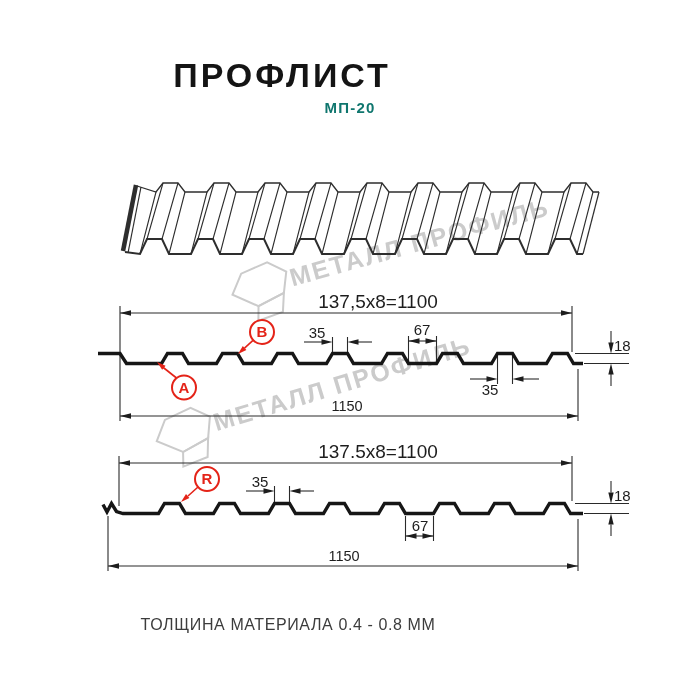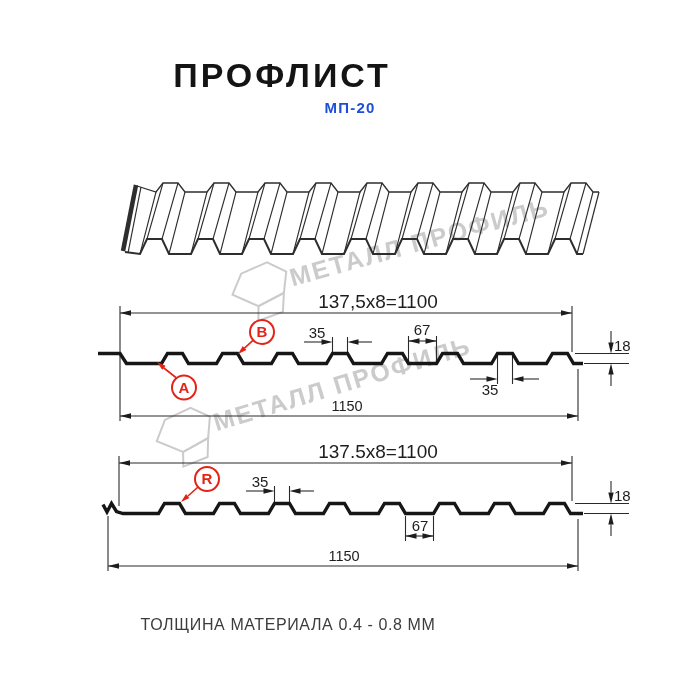--- a/index.html
+++ b/index.html
@@ -2,21 +2,21 @@
 <html><head>
 <meta charset="utf-8">
 <title>ПРОФЛИСТ</title>
 <style>
   html,body{margin:0;padding:0;background:#fff;}
   body{width:700px;height:700px;overflow:hidden;font-family:"Liberation Sans",sans-serif;}
   .page{position:relative;width:700px;height:700px;background:#fff;}
   .title{position:absolute;top:56px;left:0;width:564px;text-align:center;
          font-size:34px;font-weight:700;letter-spacing:3px;color:#141414;line-height:38px;}
   .subtitle{position:absolute;top:99px;left:0;width:700px;text-align:center;
-         font-size:15px;font-weight:600;letter-spacing:1.2px;color:#1d4ed8;}
+         font-size:15px;font-weight:600;letter-spacing:1.2px;color:#0f766e;}
   .footer{position:absolute;top:616px;left:0;width:576px;text-align:center;
          font-size:16px;font-weight:500;letter-spacing:.6px;color:#3c3c3c;}
   svg.draw{position:absolute;left:0;top:0;}
   .dim{stroke:#2a2a2a;stroke-width:1.1;fill:none;}
   .arr{fill:#1d1d1d;stroke:none;}
   .dimtxt{fill:#1d1d1d;font-size:15px;font-family:"Liberation Sans",sans-serif;}
   .modtxt{font-size:19px;}
   .tottxt{font-size:14.5px;}
   .prof{stroke:#161616;stroke-width:3.4;fill:none;}
   .sheet{stroke:#2e2e2e;fill:none;}

